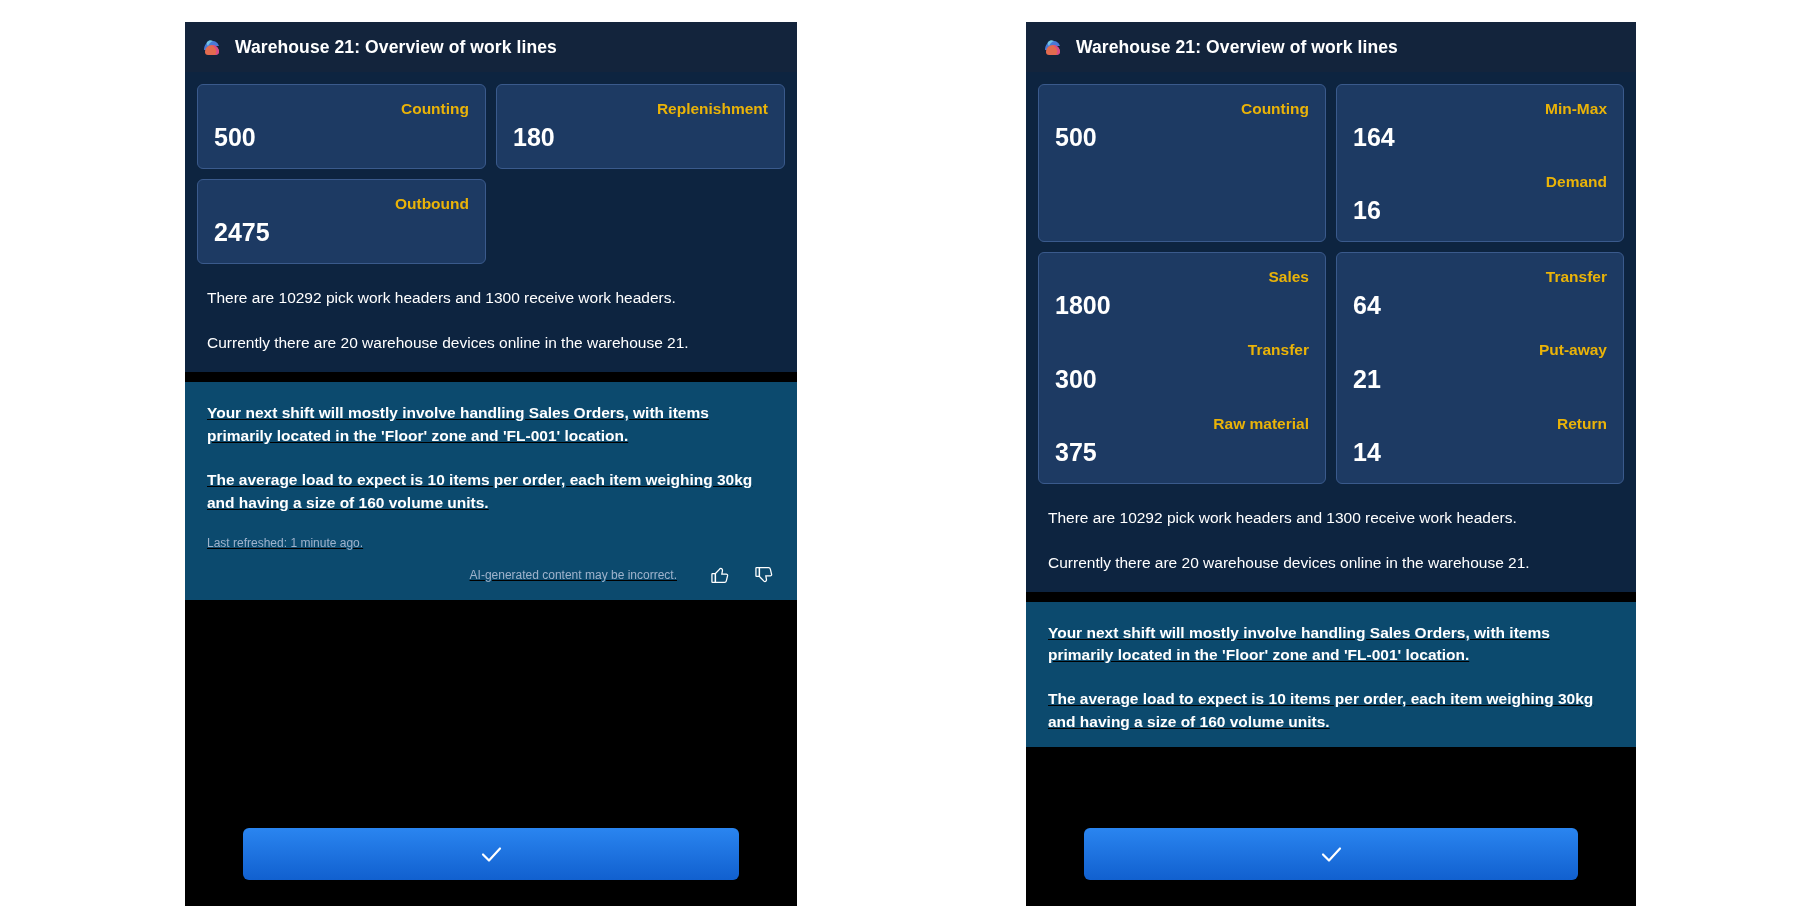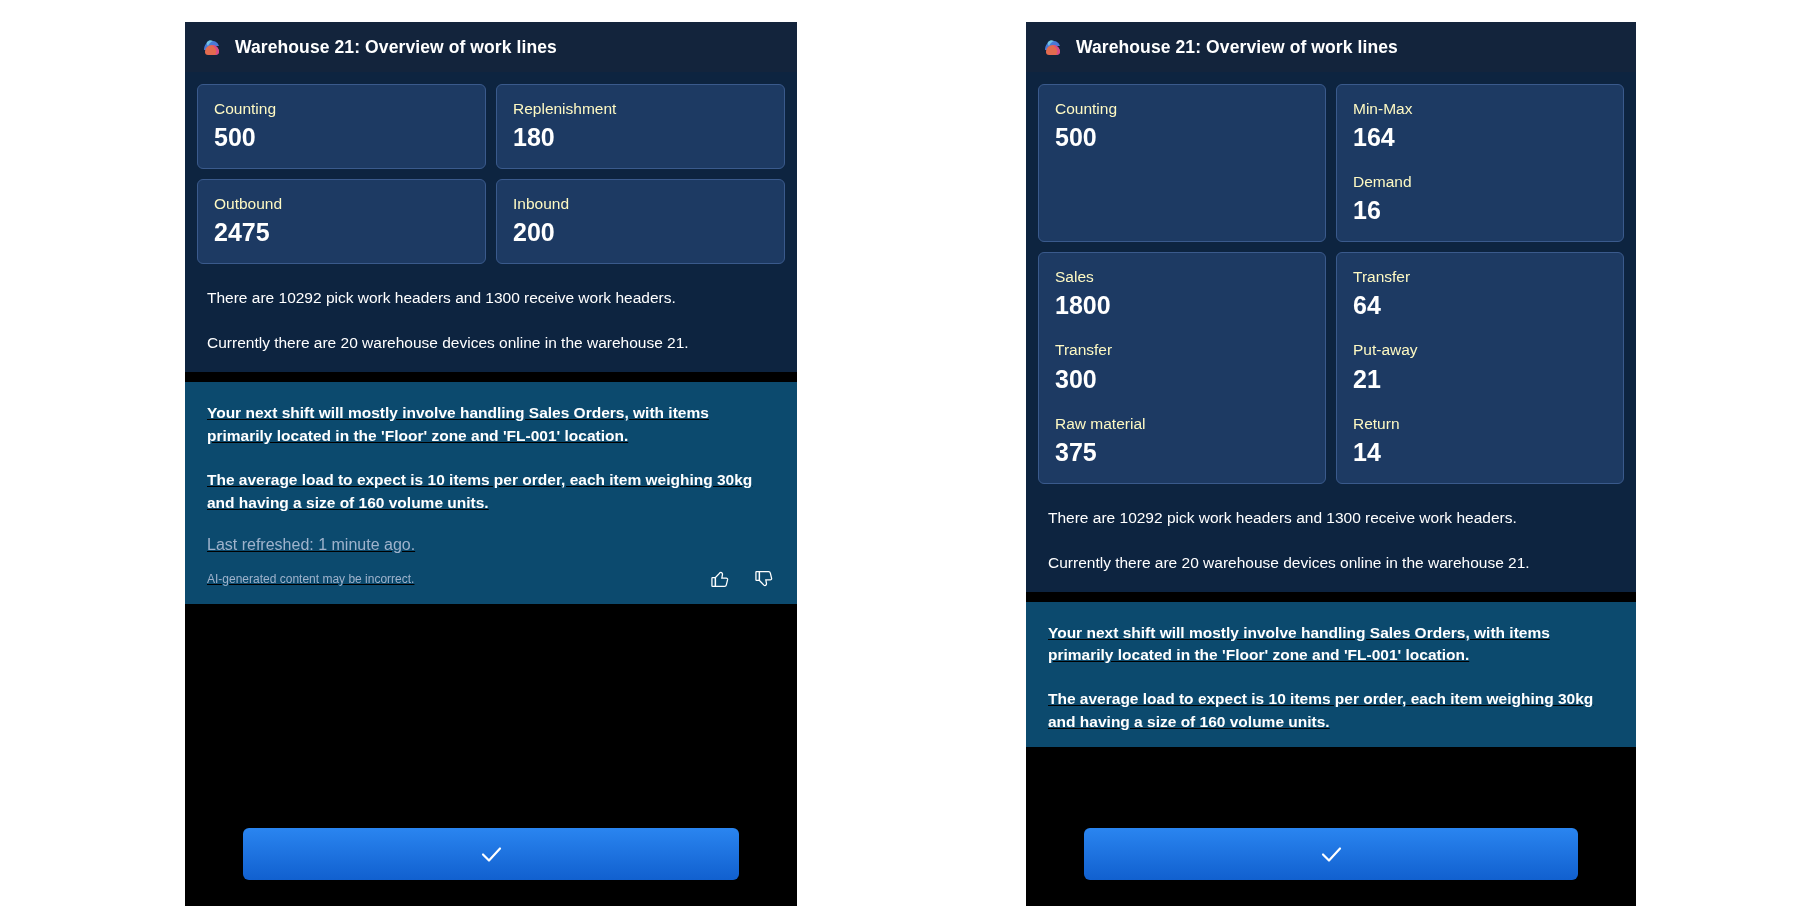--- a/index.html
+++ b/index.html
@@ -72,23 +72,24 @@
   .tile {
     background: #1d3a63;
     border: 1px solid #3a5a8c;
     border-radius: 6px;
     padding: 14px 16px 16px 16px;
     color: #ffffff;
   }
   .tile .metric + .metric { margin-top: 20px; }
   .metric-label {
     font-size: 15.5px;
-    font-weight: normal;
-    color: #fef9c3;
+    font-weight: bold;
+    color: #eab308;
     line-height: 1.3;
+    text-align: right;
   }
   .metric-value {
     font-size: 25px;
     font-weight: bold;
     color: #ffffff;
     margin-top: 3px;
     line-height: 1.2;
   }
 
   .info-lines {
@@ -112,27 +113,27 @@
   .summary-para {
     color: #ffffff;
     font-size: 15.5px;
     font-weight: bold;
     line-height: 1.45;
   }
   .summary-para + .summary-para { margin-top: 22px; }
 
   .refresh-note {
     color: #9fb3cc;
-    font-size: 16px;
+    font-size: 12px;
     margin-top: 22px;
   }
   .footer-row {
     display: flex;
     align-items: center;
-    justify-content: space-between;
+    justify-content: flex-end;
     margin-top: 14px;
     gap: 32px;
   }
   .disclaimer {
     color: #9fb3cc;
     font-size: 12px;
   }
   .feedback {
     display: flex;
     gap: 22px;
@@ -198,26 +199,20 @@
             </div>
           </div>
 
           <div class="tile">
             <div class="metric">
               <div class="metric-label">Outbound</div>
               <div class="metric-value">2475</div>
             </div>
           </div>
 
-          <div class="tile">
-            <div class="metric">
-              <div class="metric-label">Inbound</div>
-              <div class="metric-value">200</div>
-            </div>
-          </div>
 
         </div>
 
         <div class="info-lines">
           <div class="info-line">There are 10292 pick work headers and 1300 receive work headers.</div>
           <div class="info-line">Currently there are 20 warehouse devices online in the warehouse 21.</div>
         </div>
       </div>
 
       <div class="divider-gap"></div>

